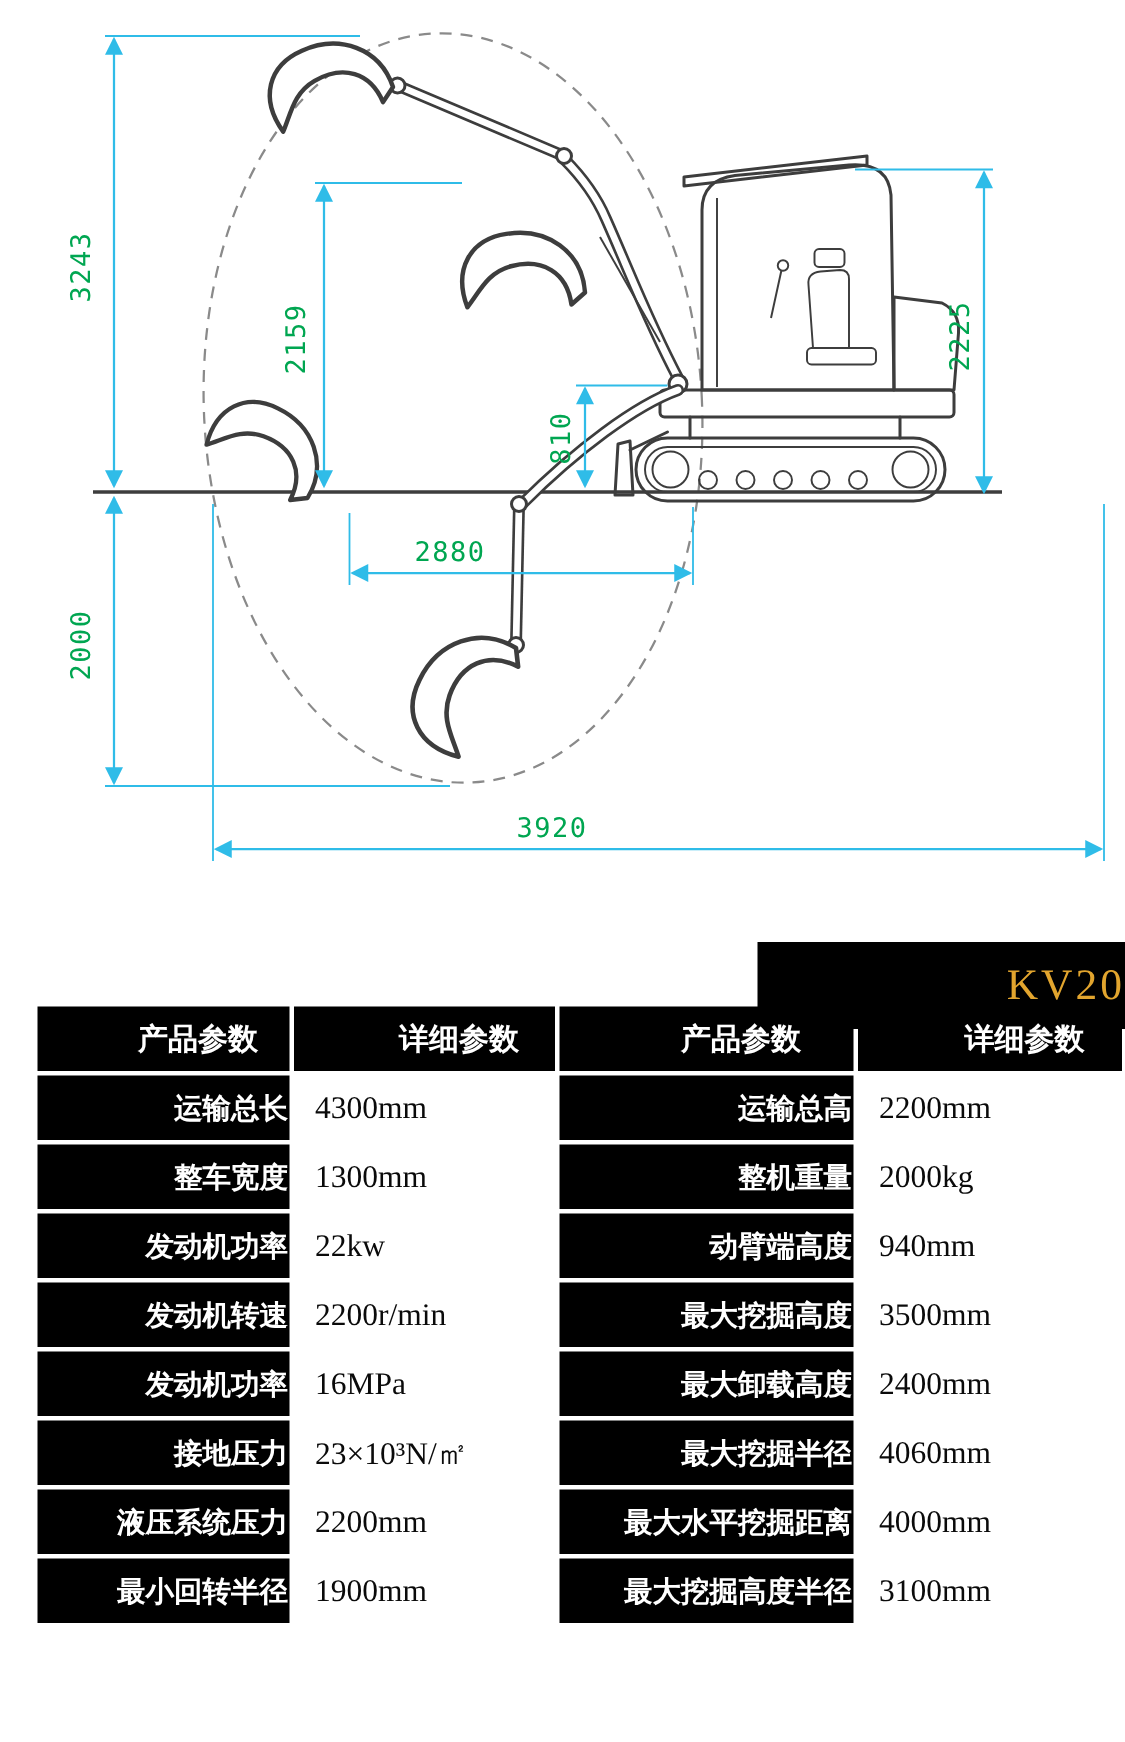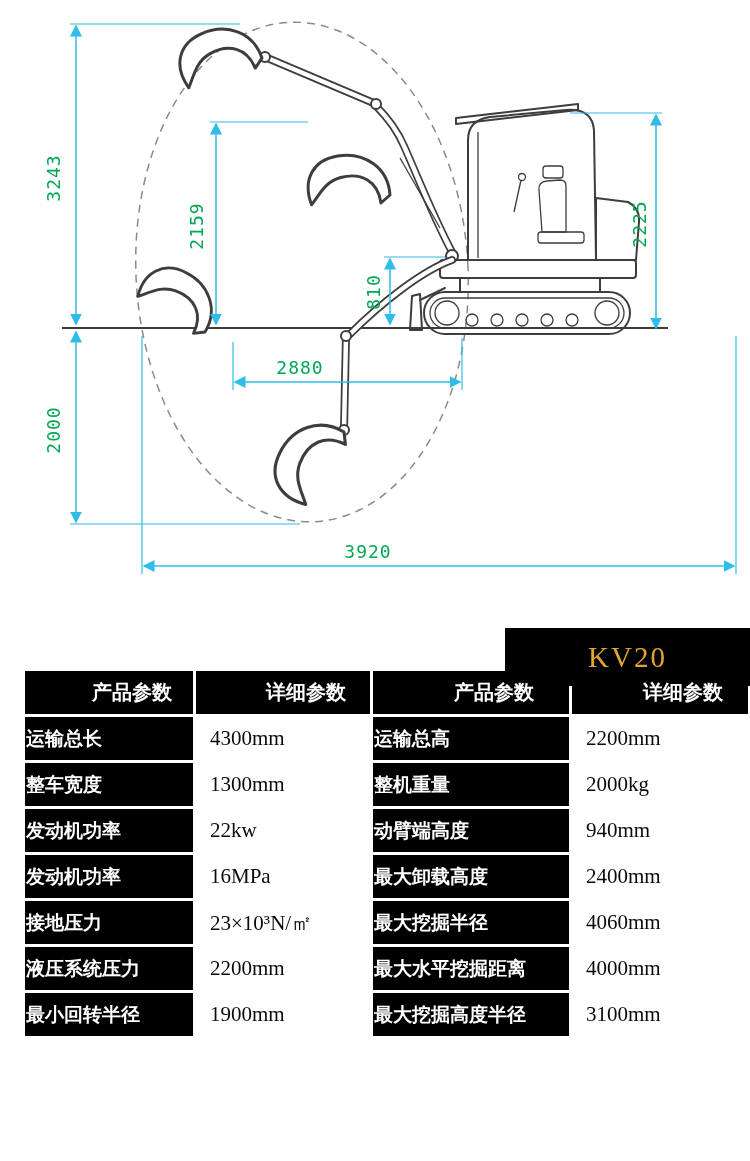--- a/index.html
+++ b/index.html
@@ -13,28 +13,28 @@
   .mach{stroke:#3d3d3d;stroke-width:2;fill:none;stroke-linejoin:round;stroke-linecap:round;}
   .mach-thin{stroke:#3d3d3d;stroke-width:1.3;fill:none;}
   .boom-outer{stroke:#3d3d3d;stroke-width:8;fill:none;stroke-linecap:round;}
   .boom-inner{stroke:#ffffff;stroke-width:4.5;fill:none;stroke-linecap:round;}
   .joint{fill:#fff;stroke:#3d3d3d;stroke-width:2;}
   .bucket{fill:#fff;stroke:#3d3d3d;stroke-width:2.2;stroke-linejoin:round;}
   .envelope{stroke:#8a8a8a;stroke-width:1.5;fill:none;stroke-dasharray:8 6;}
   .ground{stroke:#3d3d3d;stroke-width:2.2;}
   
   .model-banner{position:absolute;left:505px;top:628px;width:245px;height:58px;background:#000;
-    display:flex;align-items:center;justify-content:center;}
+    display:flex;align-items:center;justify-content:flex-end;}
   .model-banner span{color:#E2A52E;font-family:"Liberation Serif",serif;font-size:29px;letter-spacing:2px;}
   
   .spec-table{position:absolute;left:22px;top:668px;width:728px;border-collapse:separate;
     border-spacing:3px;table-layout:fixed;}
   .spec-table td,.spec-table th{height:41px;vertical-align:middle;overflow:hidden;white-space:nowrap;}
   .spec-table .h{background:#000;color:#fff;font-weight:700;font-size:20px;text-align:center;padding-left:47px;}
-  .spec-table .p{background:#000;color:#fff;font-weight:700;font-size:19px;text-align:left;}
+  .spec-table .p{background:#000;color:#fff;font-weight:700;font-size:19px;text-align:right;}
   .spec-table .v{background:#fff;color:#0a0a0a;font-family:Liberation Serif, serif;
     font-size:21px;text-align:left;padding-left:14px;}
 </style>
 </head>
 <body>
 
 <div class="page">
 
   <svg class="diagram" width="750" height="622" viewBox="0 0 750 622">
     <defs>
@@ -184,20 +184,26 @@
       <td class="p">整机重量</td>
       <td class="v">2000kg</td>
     </tr>
     <tr>
       <td class="p">发动机功率</td>
       <td class="v">22kw</td>
       <td class="p">动臂端高度</td>
       <td class="v">940mm</td>
     </tr>
     <tr>
+      <td class="p">发动机转速</td>
+      <td class="v">2200r/min</td>
+      <td class="p">最大挖掘高度</td>
+      <td class="v">3500mm</td>
+    </tr>
+    <tr>
       <td class="p">发动机功率</td>
       <td class="v">16MPa</td>
       <td class="p">最大卸载高度</td>
       <td class="v">2400mm</td>
     </tr>
     <tr>
       <td class="p">接地压力</td>
       <td class="v">23×10³N/㎡</td>
       <td class="p">最大挖掘半径</td>
       <td class="v">4060mm</td>

